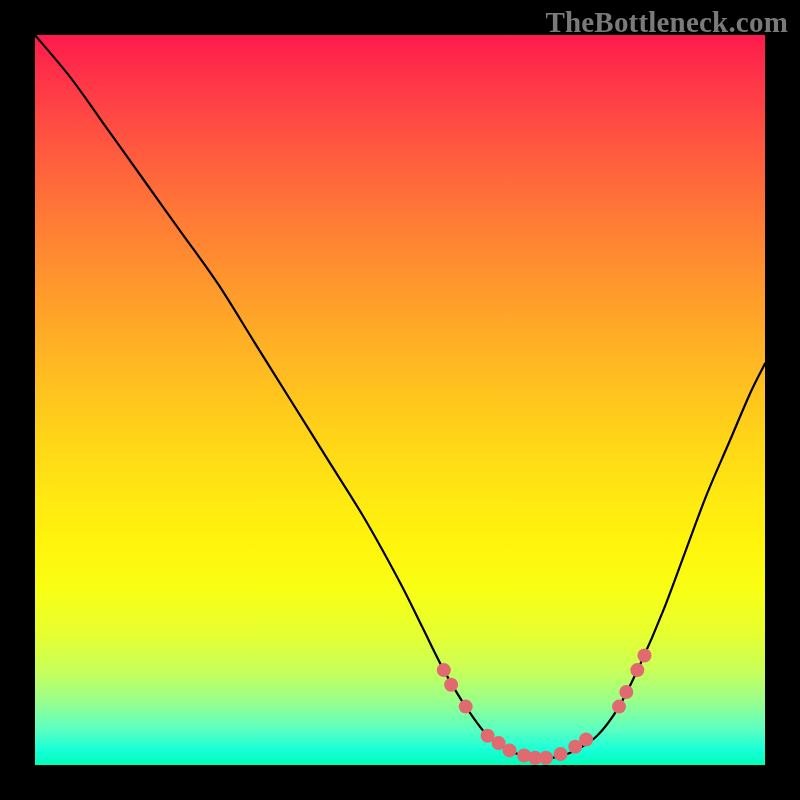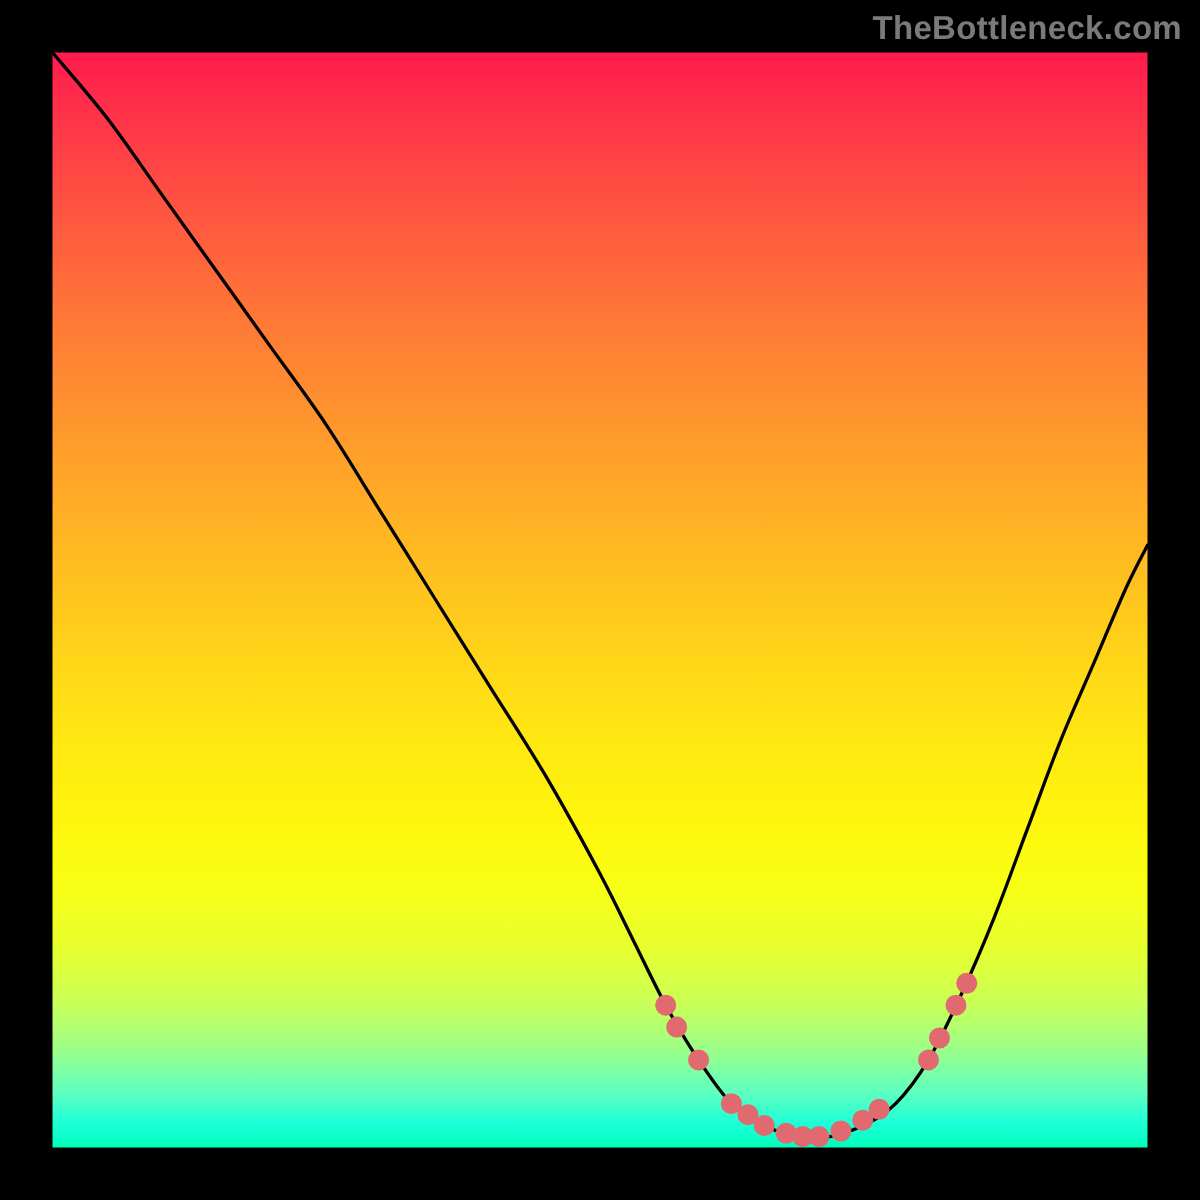--- a/index.html
+++ b/index.html
@@ -39,22 +39,22 @@
       #c8ff58 87%,
       #9cff88 91%,
       #5effc0 95%,
       #18ffd8 98%,
       #00ffb8 100%);
   }
   .watermark {
     position: absolute;
     top: 6px;
     right: 12px;
-    font-family: Liberation Sans, sans-serif;
-    font-size: 22px;
+    font-family: Liberation Serif, serif;
+    font-size: 29px;
     font-weight: 600;
     color: #7a7a7a;
     letter-spacing: 0.2px;
     user-select: none;
   }
   svg.curve {
     position: absolute;
     left: 0;
     top: 0;
     width: 730px;

